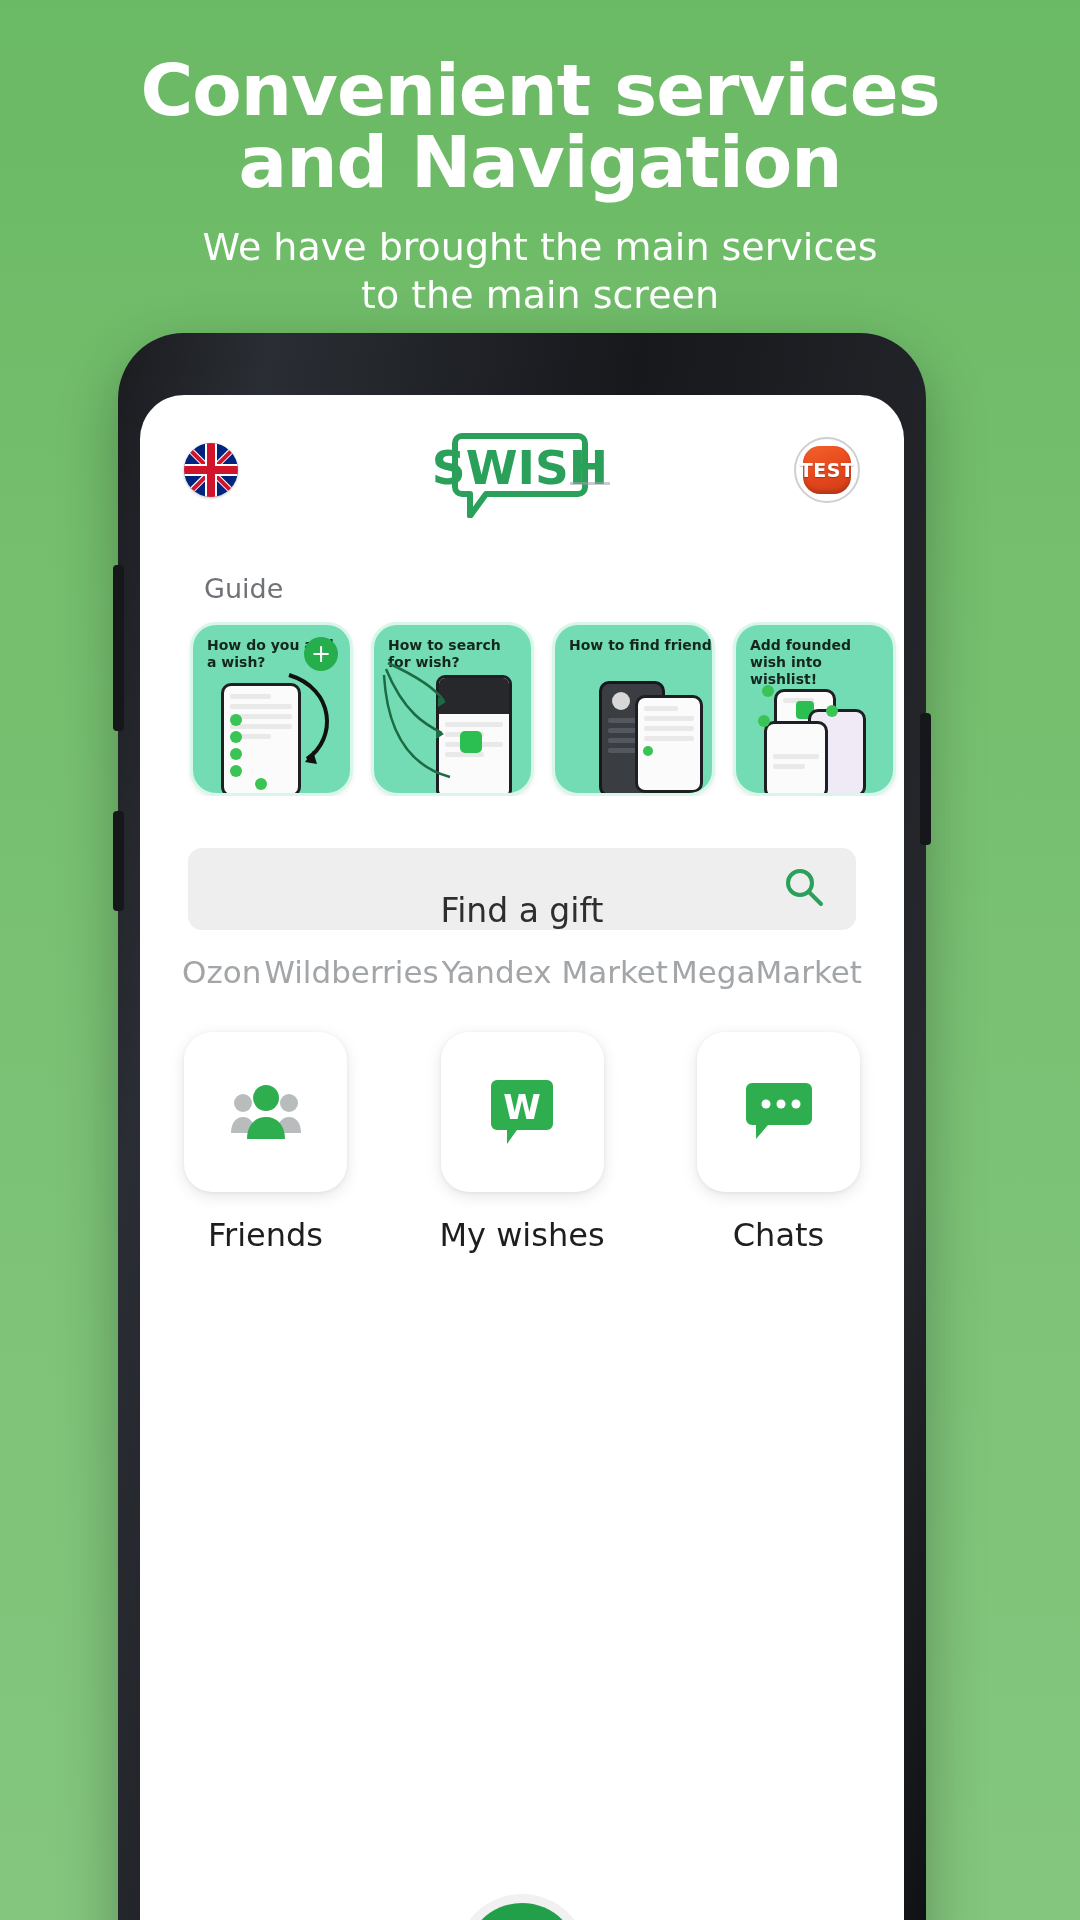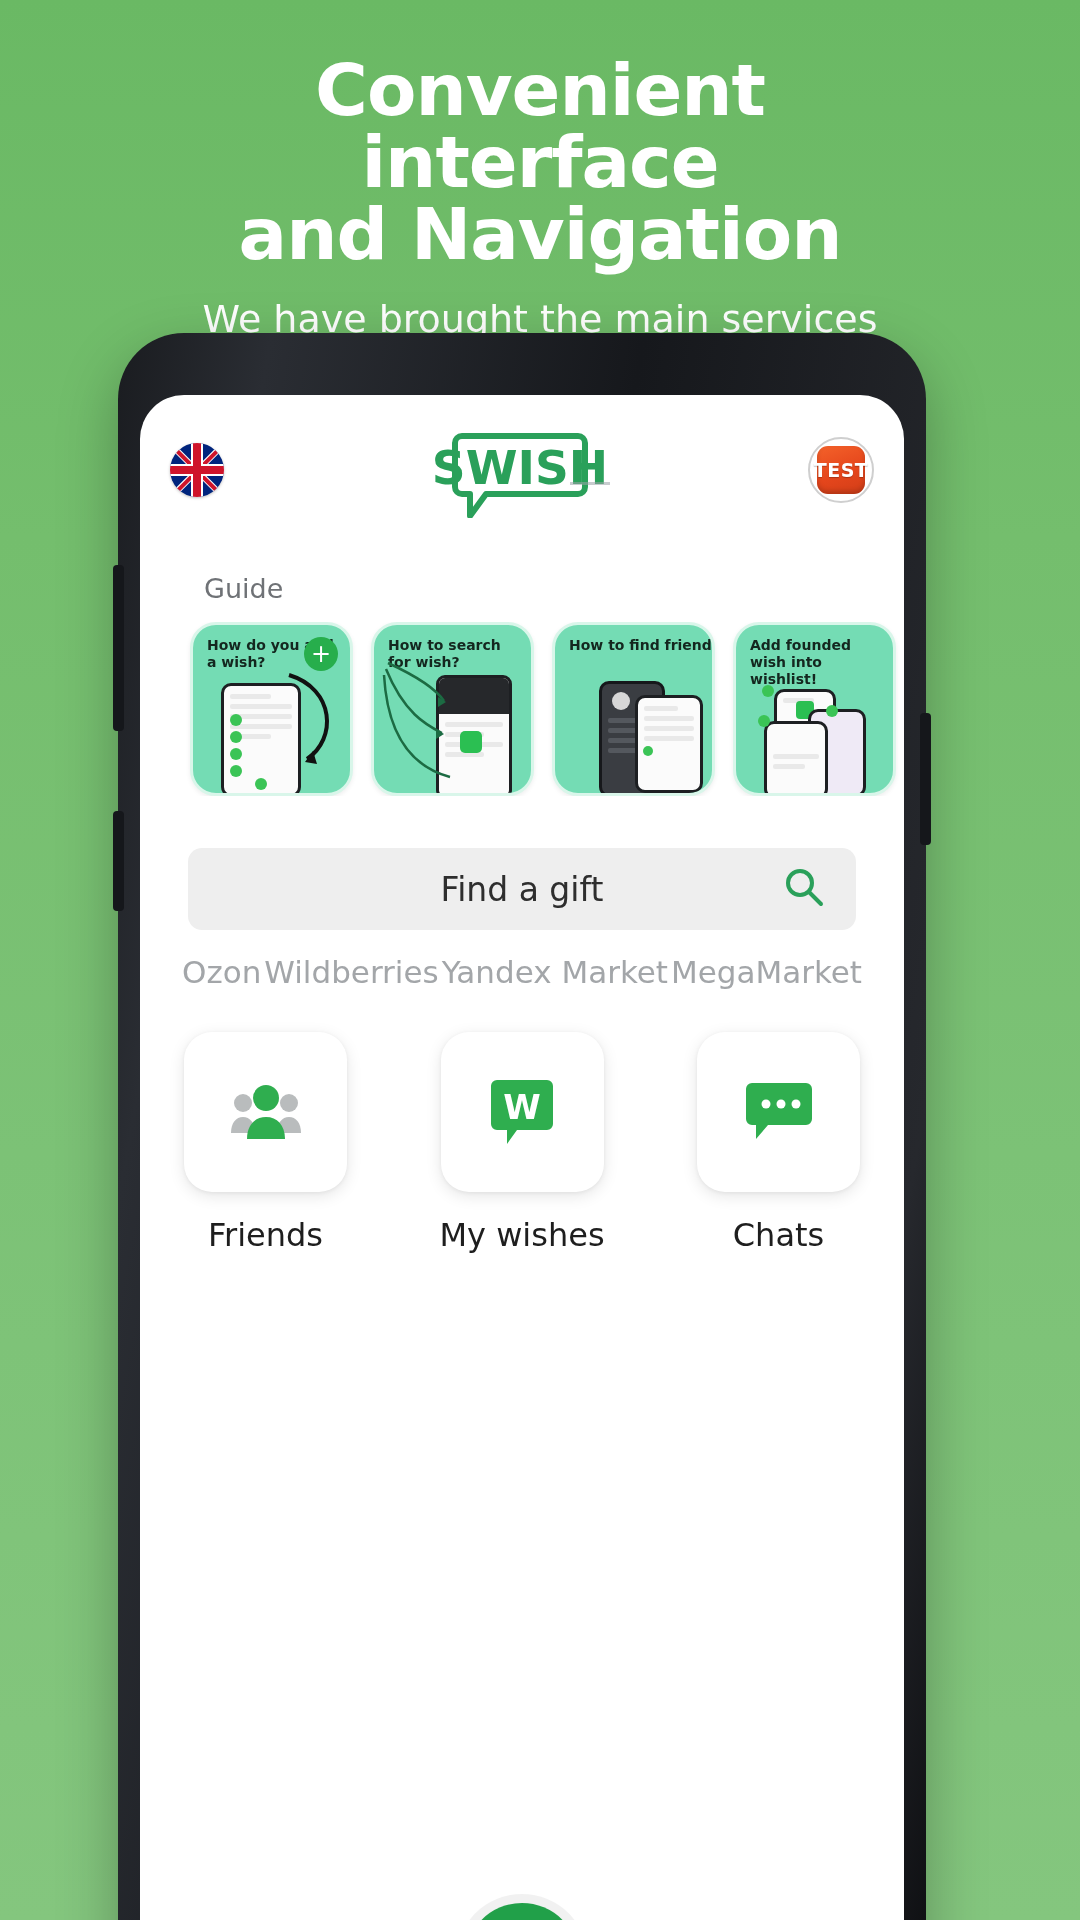--- a/index.html
+++ b/index.html
@@ -75,21 +75,21 @@
   .btn-vol-dn  { left: -5px; top: 478px; width: 11px; height: 100px; }
   .btn-power   { right: -5px; top: 380px; width: 11px; height: 132px; }
 
   
   .app-header {
     position: relative;
     height: 150px;
     display: flex;
     align-items: center;
     justify-content: space-between;
-    padding: 0 30px;
+    padding: 0 44px;
     box-sizing: border-box;
   }
   .flag-btn {
     width: 54px; height: 54px;
     border-radius: 50%;
     overflow: hidden;
     position: relative;
     background: #00247d;
     box-shadow: 0 1px 3px rgba(0,0,0,0.25);
     flex: 0 0 auto;
@@ -125,21 +125,21 @@
     width: 62px; height: 62px;
     border-radius: 50%;
     border: 2px solid #cfcfcf;
     background: #ffffff;
     display: flex; align-items: center; justify-content: center;
     overflow: hidden;
     flex: 0 0 auto;
   }
   .avatar-inner {
     width: 48px; height: 48px;
-    border-radius: 11px;
+    border-radius: 17px;
     background: linear-gradient(160deg,#f4622a 0%, #e5461c 55%, #d23e18 100%);
     display:flex; align-items:center; justify-content:center;
     box-shadow: inset 0 -3px 5px rgba(0,0,0,0.18);
   }
   .avatar-inner span {
     color:#fff; font-size: 19px; font-weight: bold; letter-spacing: .5px;
     font-family: "DejaVu Sans", sans-serif;
     text-shadow: 0 1px 1px rgba(0,0,0,.25);
   }
 
@@ -199,21 +199,21 @@
     font-family: "DejaVu Sans", sans-serif;
   }
 
   
   .search-bar {
     margin: 52px 48px 0 48px;
     height: 82px;
     background: #eeeeee;
     border-radius: 14px;
     display: flex;
-    align-items: center;
+    align-items: flex-end;
     justify-content: center;
     position: relative;
   }
   .search-bar .txt {
     font-size: 33px;
     color: #2e2e2e;
     font-family: "DejaVu Sans", sans-serif;
   }
   .search-bar .mag {
     position: absolute;
@@ -267,21 +267,21 @@
     background: #21a049;
     display:flex; align-items:center; justify-content:center;
     box-shadow: 0 0 0 9px rgba(230,230,230,0.55);
   }
 </style>
 </head>
 <body>
 
 <div class="promo">
   <h1>
-    <span>Convenient interface</span>
+    <span>Convenient services</span>
     <span class="l2">and Navigation</span>
   </h1>
   <p>
     <span>We have brought the main services</span>
     <span class="l2">to the main screen</span>
   </p>
 </div>
 
 <div class="phone">
   <div class="btn-side btn-vol-up"></div>

